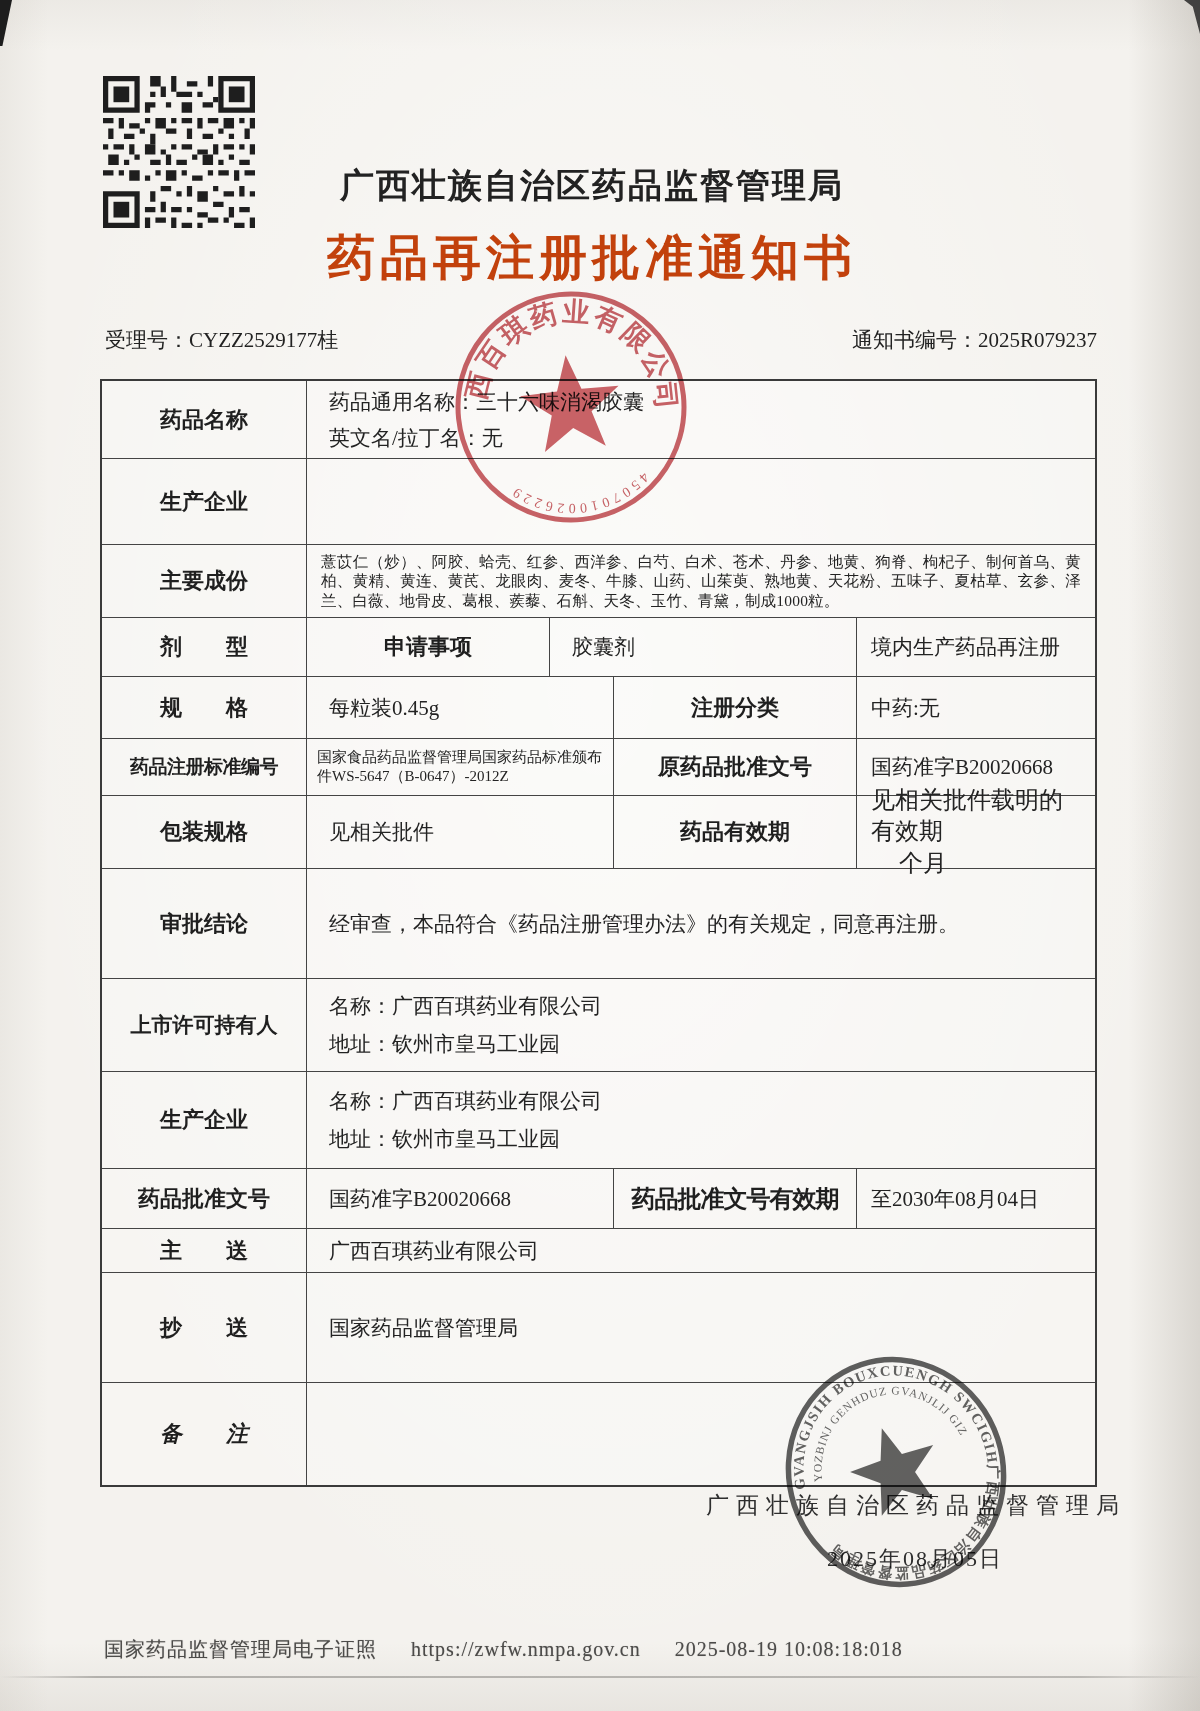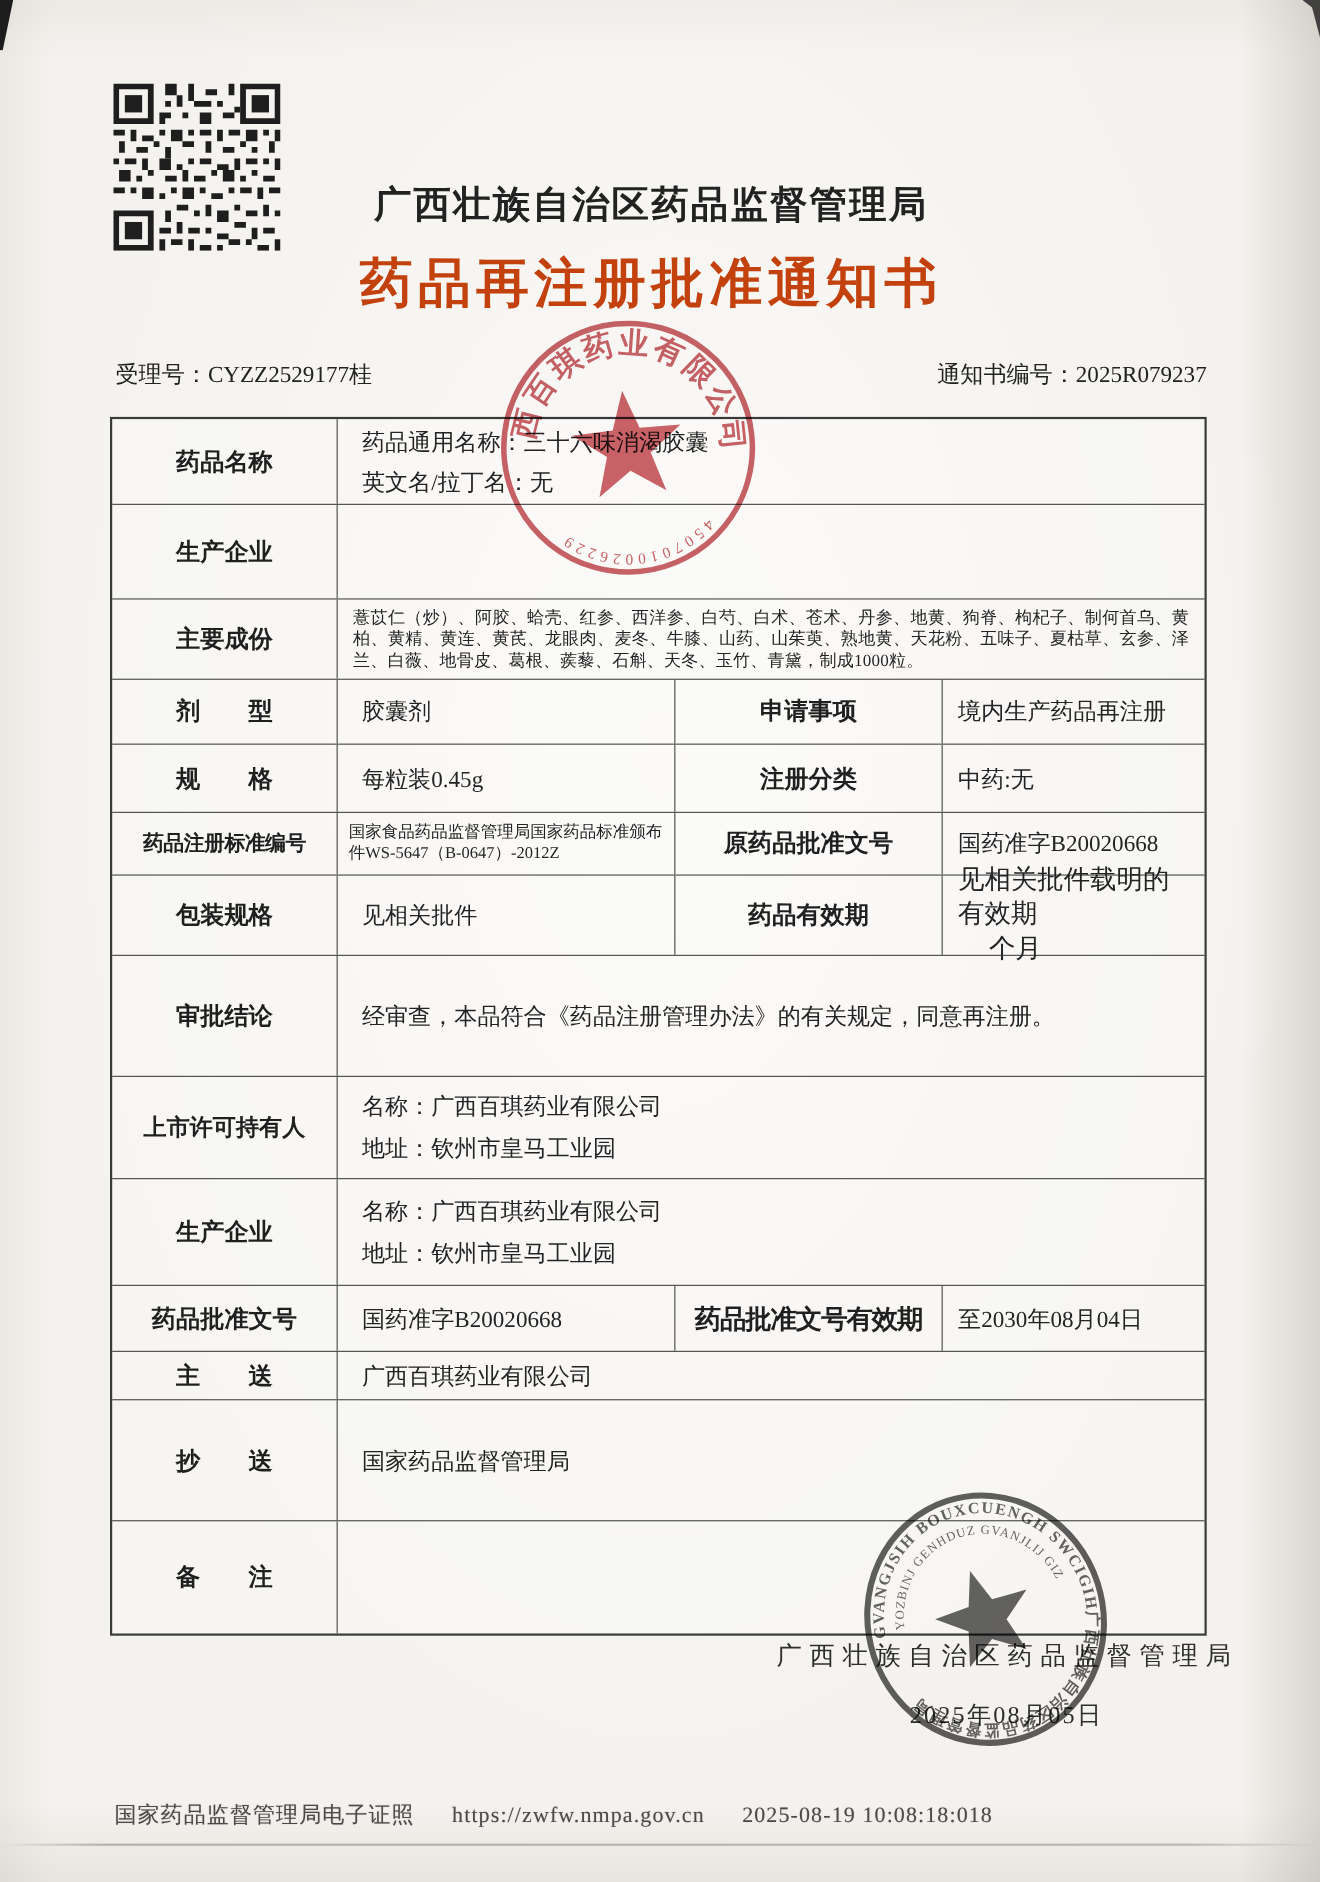--- a/index.html
+++ b/index.html
@@ -25,21 +25,21 @@
   .doc-title{
     position:absolute;left:0;top:226px;width:1184px;text-align:center;
     font-weight:bold;font-size:48px;letter-spacing:5px;color:#c2410c;font-family:Liberation Mono, monospace;
   }
   .meta{position:absolute;left:100px;top:326px;width:997px;font-size:21px;color:#222;}
   .meta .acc{position:absolute;left:5px;top:0;}
   .meta .notice{position:absolute;right:0;top:0;}
   
   .tbl{position:absolute;left:100px;top:379px;width:997px;border:2px solid #3a3a3a;box-sizing:border-box;background:rgba(255,255,255,.25);}
   .row{display:flex;border-bottom:1px solid #444;box-sizing:border-box;}
-  .row:last-child{border-bottom:none;}
+  .row:last-child{border-bottom:none;font-style:italic;}
   .cell{border-right:1px solid #444;box-sizing:border-box;display:flex;align-items:center;}
   .cell:last-child{border-right:none;}
   .lab{width:205px;flex:0 0 205px;justify-content:center;text-align:center;
        font-weight:bold;font-size:22px;color:#1f1f1f;padding:0 4px;}
   .lab.small{font-size:19px;letter-spacing:-0.5px;}
   .lab2{width:243px;flex:0 0 243px;justify-content:center;text-align:center;font-weight:bold;font-size:22px;color:#1f1f1f;}
   .lab2.small{font-size:24px;letter-spacing:-1px;}
   .val{flex:1 1 auto;padding:0 22px;font-size:21px;color:#232323;}
   .val.c1{width:307px;flex:0 0 307px;}
   .val.c2{width:242px;flex:0 0 242px;padding:0 14px;}
@@ -108,22 +108,22 @@
   <div class="row" style="height:86px">
     <div class="cell lab">生产企业</div>
     <div class="cell val"></div>
   </div>
   <div class="row" style="height:73px">
     <div class="cell lab">主要成份</div>
     <div class="cell val ingr">薏苡仁（炒）、阿胶、蛤壳、红参、西洋参、白芍、白术、苍术、丹参、地黄、狗脊、枸杞子、制何首乌、黄柏、黄精、黄连、黄芪、龙眼肉、麦冬、牛膝、山药、山茱萸、熟地黄、天花粉、五味子、夏枯草、玄参、泽兰、白薇、地骨皮、葛根、蒺藜、石斛、天冬、玉竹、青黛，制成1000粒。</div>
   </div>
   <div class="row" style="height:59px">
     <div class="cell lab">剂　　型</div>
+    <div class="cell lab2">申请事项</div>
     <div class="cell val c1">胶囊剂</div>
-    <div class="cell lab2">申请事项</div>
     <div class="cell val c2">境内生产药品再注册</div>
   </div>
   <div class="row" style="height:62px">
     <div class="cell lab">规　　格</div>
     <div class="cell val c1">每粒装0.45g</div>
     <div class="cell lab2">注册分类</div>
     <div class="cell val c2">中药:无</div>
   </div>
   <div class="row" style="height:57px">
     <div class="cell lab small">药品注册标准编号</div>

